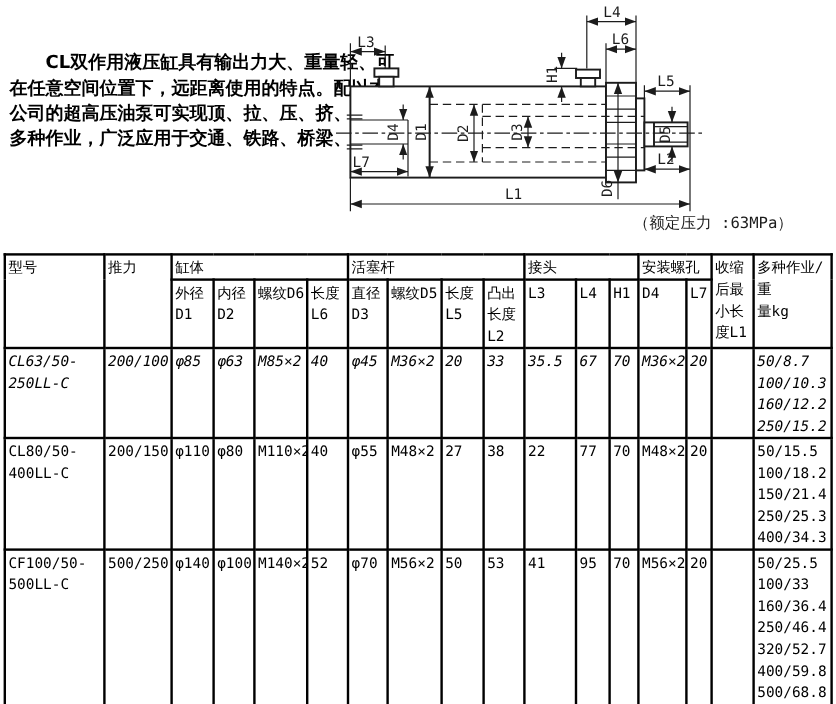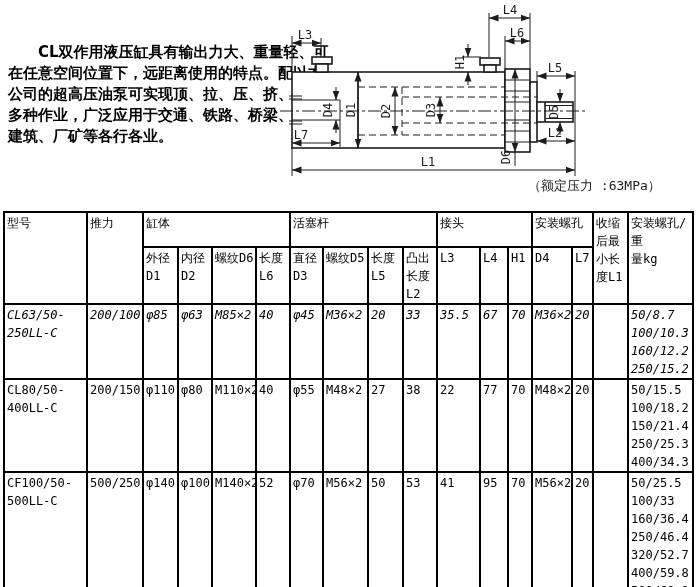--- a/index.html
+++ b/index.html
@@ -20,32 +20,31 @@
   .diagram text{font-family:"DejaVu Sans Mono","DejaVu Sans",monospace;
                 font-size:12px;fill:#1c1c1c;}
   .diagram text.cap{font-size:13px;}
   table.spec{position:absolute;left:3px;top:211px;width:691px;
              border-collapse:collapse;table-layout:fixed;
              font-family:"DejaVu Sans Mono","DejaVu Sans",monospace;
              font-size:12px;}
   table.spec th,table.spec td{border:2px solid #000;vertical-align:top;
              text-align:left;font-weight:normal;padding:1px 0 0 2px;
              white-space:pre-line;line-height:18px;overflow:hidden;}
-  tr.h1{height:35px;} tr.h2{height:55px;}
+  tr.h1{height:21px;} tr.h2{height:55px;}
   tr.r0{height:75px;font-style:italic;} tr.r1{height:90px;} tr.r2{height:131px;}
 </style>
 </head>
 <body>
 
 <div class="intro">
   <div>　　CL双作用液压缸具有输出力大、重量轻、可</div>
   <div>在任意空间位置下，远距离使用的特点。配以本</div>
   <div>公司的超高压油泵可实现顶、拉、压、挤、推等</div>
   <div>多种作业，广泛应用于交通、铁路、桥梁、地铁</div>
-  <div>建筑、厂矿等各行各业。</div>
 </div>
 
 <svg class="diagram" width="427" height="207" viewBox="270 0 427 207">
   <defs>
     <marker id="arr" viewBox="0 0 10 8" refX="9.5" refY="4" markerWidth="10" markerHeight="8" markerUnits="userSpaceOnUse" orient="auto-start-reverse">
       <path d="M0,0.5 L9.5,4 L0,7.5 Z" fill="#1c1c1c"></path>
     </marker>
   </defs>
 
   <g>
@@ -163,21 +162,21 @@
     <th rowspan="2">型号</th>
     <th rowspan="2">推力</th>
     <th colspan="4">缸体</th>
     <th colspan="4">活塞杆</th>
     <th colspan="3">接头</th>
     <th colspan="2">安装螺孔</th>
     <th rowspan="2">收缩
 后最
 小长
 度L1</th>
-    <th rowspan="2">安装螺孔/重
+    <th rowspan="2">多种作业/重
 量kg</th>
   </tr>
   <tr class="h2">
     <th>外径
 D1</th>
     <th>内径
 D2</th>
     <th>螺纹D6</th>
     <th>长度
 L6</th>

